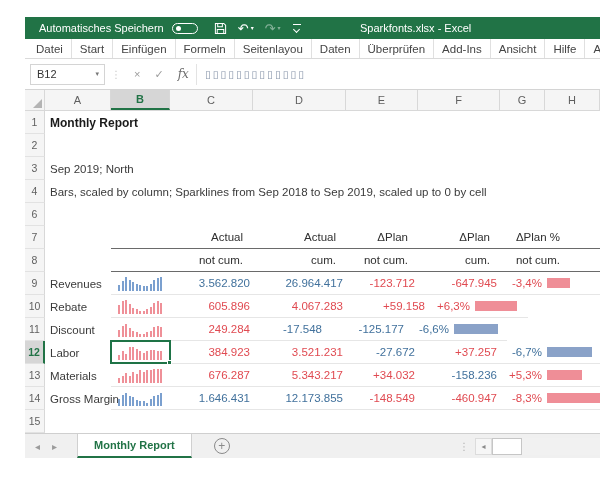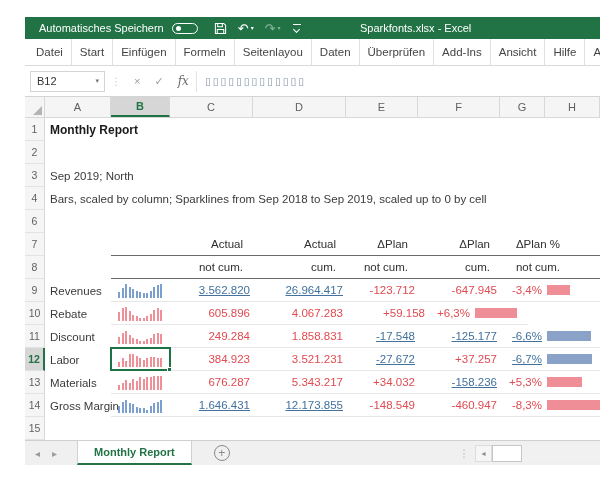--- a/index.html
+++ b/index.html
@@ -22,21 +22,21 @@
   .tb-ic{margin-right:11px; display:inline-flex; align-items:center; font-size:13px; line-height:1; cursor:pointer;}
   .tb-ic .caret{font-size:6px; margin-left:2px;}
   .dim{opacity:.45;}
   .qat{width:10px; display:inline-block;}
   .qat b{display:block; width:8px; border-top:1px solid #fff; margin:0 auto 2px;}
   .qat i{display:block; width:5px; height:5px; border-right:1px solid #fff; border-bottom:1px solid #fff;
     transform:rotate(45deg); margin:0 auto;}
   .doc-title{position:absolute; left:335px; top:0; height:22px; display:flex; align-items:center; font-size:11px;}
 
   
-  .ribbon{height:27px; display:flex; align-items:stretch; font-size:11.5px; color:#444;
+  .ribbon{height:20px; display:flex; align-items:stretch; font-size:11.5px; color:#444;
     border-bottom:1px solid #dadada; padding-left:2px; overflow:hidden; white-space:nowrap;}
   .rtab{padding:0 8px; display:flex; align-items:center; border-right:1px solid #e0e0e0; cursor:pointer;}
   .rtab:first-child{border-left:1px solid transparent;}
 
   
   .fbar{height:31px; display:flex; align-items:center; background:#fff; border-bottom:1px solid #d4d4d4; padding:0 0 0 5px;}
   .namebox{width:75px; height:21px; border:1px solid #d4d4d4; display:flex; align-items:center;
     font-size:11px; color:#333; padding-left:6px; background:#fff; cursor:pointer;}
   .namebox .dd{margin-left:auto; padding-right:5px; color:#777; font-size:7px;}
   .fsep{color:#c9c9c9; font-size:10px; padding:0 6px;}
@@ -62,21 +62,21 @@
   .rn{height:23px; background:var(--hdr-bg); color:var(--hdr-text); font-size:10.5px;
     display:flex; align-items:center; justify-content:center;
     border-right:1px solid var(--hdr-border); border-bottom:1px solid #e2e2e2; cursor:pointer;}
   .rn.selhdr{background:#d6d6d6; color:var(--green); border-right:2px solid var(--green); font-weight:bold;}
   .free{padding-left:5px; white-space:nowrap; cursor:cell;}
   .r1 .free{font-weight:bold; font-size:12px; color:#1a1a1a;}
   .lab{padding-left:5px; white-space:nowrap; overflow:visible; cursor:cell;}
   .cell{height:23px; display:flex; align-items:center; cursor:cell;}
   .num{justify-content:flex-end; padding-right:3px;}
   .drow .cell{border-bottom:1px solid #e6e6e6;}
-  .red{color:var(--red);} .blue{color:var(--blue);text-decoration:underline;}
+  .red{color:var(--red);} .blue{color:var(--blue);}
 
   
   .hg{height:23px; display:flex; align-items:center; justify-content:flex-end;
     padding-right:10px; border-bottom:1px solid #6a6a6a; cursor:cell; color:#2f2f2f;}
   .g1{width:142px;} .g2{width:93px;} .g3{width:72px;} .g4{width:82px;} .g5{width:100px; padding-right:40px;}
 
   
   .spark{display:flex; align-items:flex-end; height:15px; padding-left:7px; gap:1.5px;}
   .spark i{display:block; width:2px; background:#999;}
   .spark.blue i{background:var(--spark-blue);}
@@ -298,21 +298,20 @@
           <i style="height: 18%;"></i>
           <i style="height: 18%;"></i>
           <i style="height: 27%;"></i>
           <i style="height: 36%;"></i>
           <i style="height: 64%;"></i>
           <i style="height: 73%;"></i>
           <i style="height: 64%;"></i>
         </span>
       </span>
     <span class="cell num cC red">249.284</span>
-    <span class="cell num cD red">1.858.831</span>
     <span class="cell num cE blue">-17.548</span>
     <span class="cell num cF blue">-125.177</span>
     <span class="cell num cG blue">-6,6%</span>
     <span class="cell cH">
         <span class="dbar blue" style="width: 80%;"></span>
       </span>
   </div>
 
   <div class="row drow">
     <span class="rn cN selhdr">12</span>

